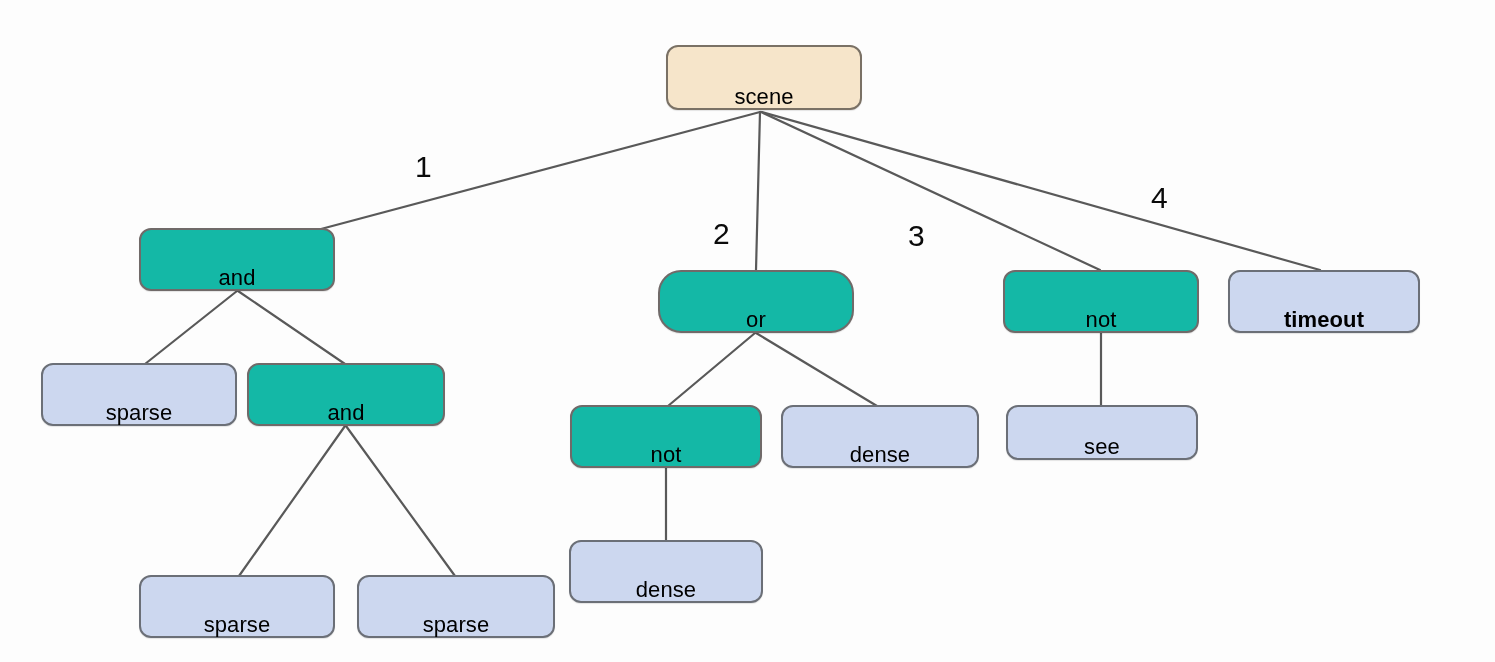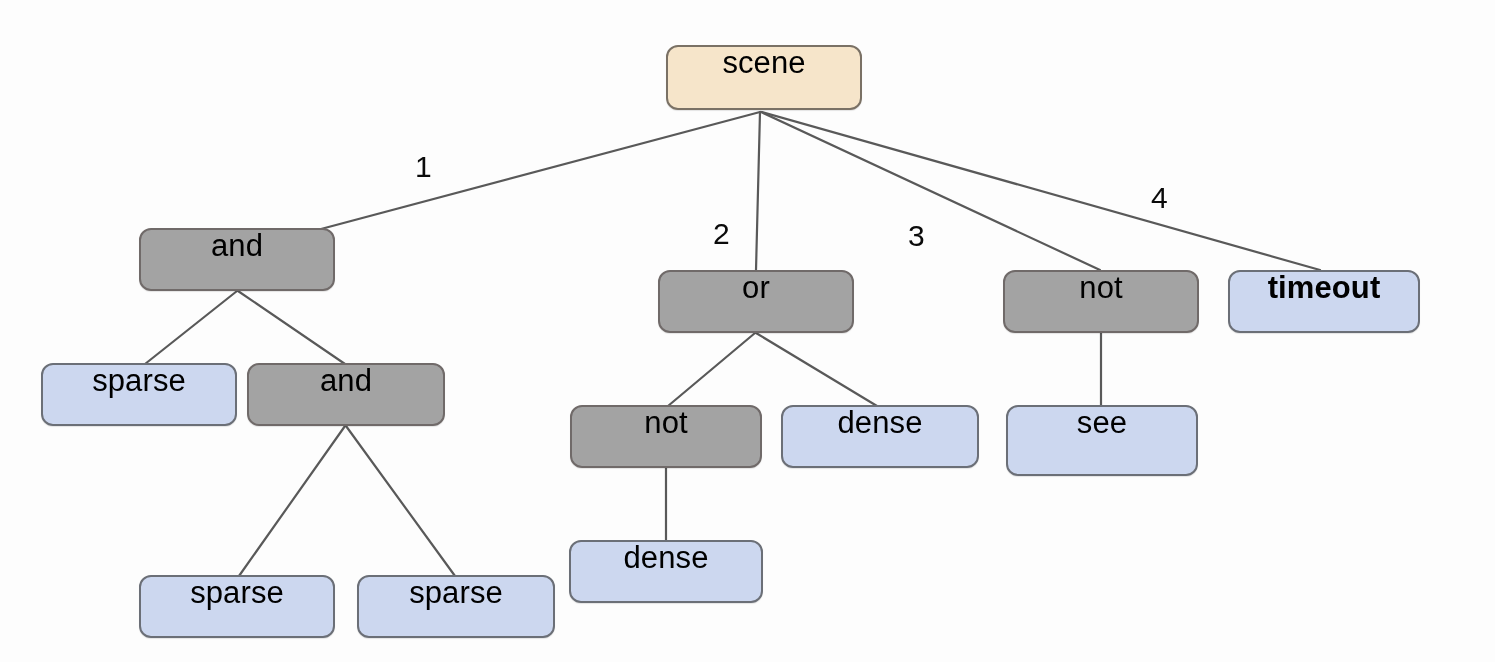--- a/index.html
+++ b/index.html
@@ -26,31 +26,31 @@
     width: 1495px;
     height: 662px;
     pointer-events: none;
   }
   .node {
     position: absolute;
     box-sizing: border-box;
     border: 2px solid #6e6e6e;
     border-radius: 12px;
     display: flex;
-    align-items: flex-start;
+    align-items: flex-end;
     justify-content: center;
     color: #000000;
-    font-size: 31px;
+    font-size: 22px;
     line-height: 1;
     letter-spacing: 0.1px;
     white-space: nowrap;
     box-shadow: 0 1px 1px rgba(0,0,0,0.10);
   }
   .node.root    { background: #f6e5ca; border-color: #7a7165; }
-  .node.op      { background: #a3a3a3; border-color: #706a69; }
+  .node.op      { background: #14b8a6; border-color: #706a69; }
   .node.leaf    { background: #ccd7ef; border-color: #6b6f77; }
   .edge-label {
     position: absolute;
     font-size: 30px;
     color: #0a0a0a;
     line-height: 1;
     white-space: nowrap;
   }
 </style>
 </head>
@@ -71,42 +71,42 @@
       <line x1="666" y1="468" x2="666" y2="541" stroke="#595959" stroke-width="2.2" stroke-linecap="round"></line>
       <line x1="1101" y1="333" x2="1101" y2="406" stroke="#595959" stroke-width="2.2" stroke-linecap="round"></line>
     </svg>
   <div id="node-layer">
       <div class="node root" style="left: 666px; top: 45px; width: 196px; height: 65px;">
         <span>scene</span>
       </div>
       <div class="node op" style="left: 139px; top: 228px; width: 196px; height: 63px;">
         <span>and</span>
       </div>
-      <div class="node op" style="left: 658px; top: 270px; width: 196px; height: 63px;">
+      <div class="node op" style="left: 658px; top: 270px; width: 196px; height: 63px; border-radius: 23px;">
         <span>or</span>
       </div>
       <div class="node op" style="left: 1003px; top: 270px; width: 196px; height: 63px;">
         <span>not</span>
       </div>
       <div class="node leaf" style="left: 1228px; top: 270px; width: 192px; height: 63px; font-weight: bold;">
         <span>timeout</span>
       </div>
       <div class="node leaf" style="left: 41px; top: 363px; width: 196px; height: 63px;">
         <span>sparse</span>
       </div>
       <div class="node op" style="left: 247px; top: 363px; width: 198px; height: 63px;">
         <span>and</span>
       </div>
       <div class="node op" style="left: 570px; top: 405px; width: 192px; height: 63px;">
         <span>not</span>
       </div>
       <div class="node leaf" style="left: 781px; top: 405px; width: 198px; height: 63px;">
         <span>dense</span>
       </div>
-      <div class="node leaf" style="left: 1006px; top: 405px; width: 192px; height: 71px;">
+      <div class="node leaf" style="left: 1006px; top: 405px; width: 192px; height: 55px;">
         <span>see</span>
       </div>
       <div class="node leaf" style="left: 569px; top: 540px; width: 194px; height: 63px;">
         <span>dense</span>
       </div>
       <div class="node leaf" style="left: 139px; top: 575px; width: 196px; height: 63px;">
         <span>sparse</span>
       </div>
       <div class="node leaf" style="left: 357px; top: 575px; width: 198px; height: 63px;">
         <span>sparse</span>

